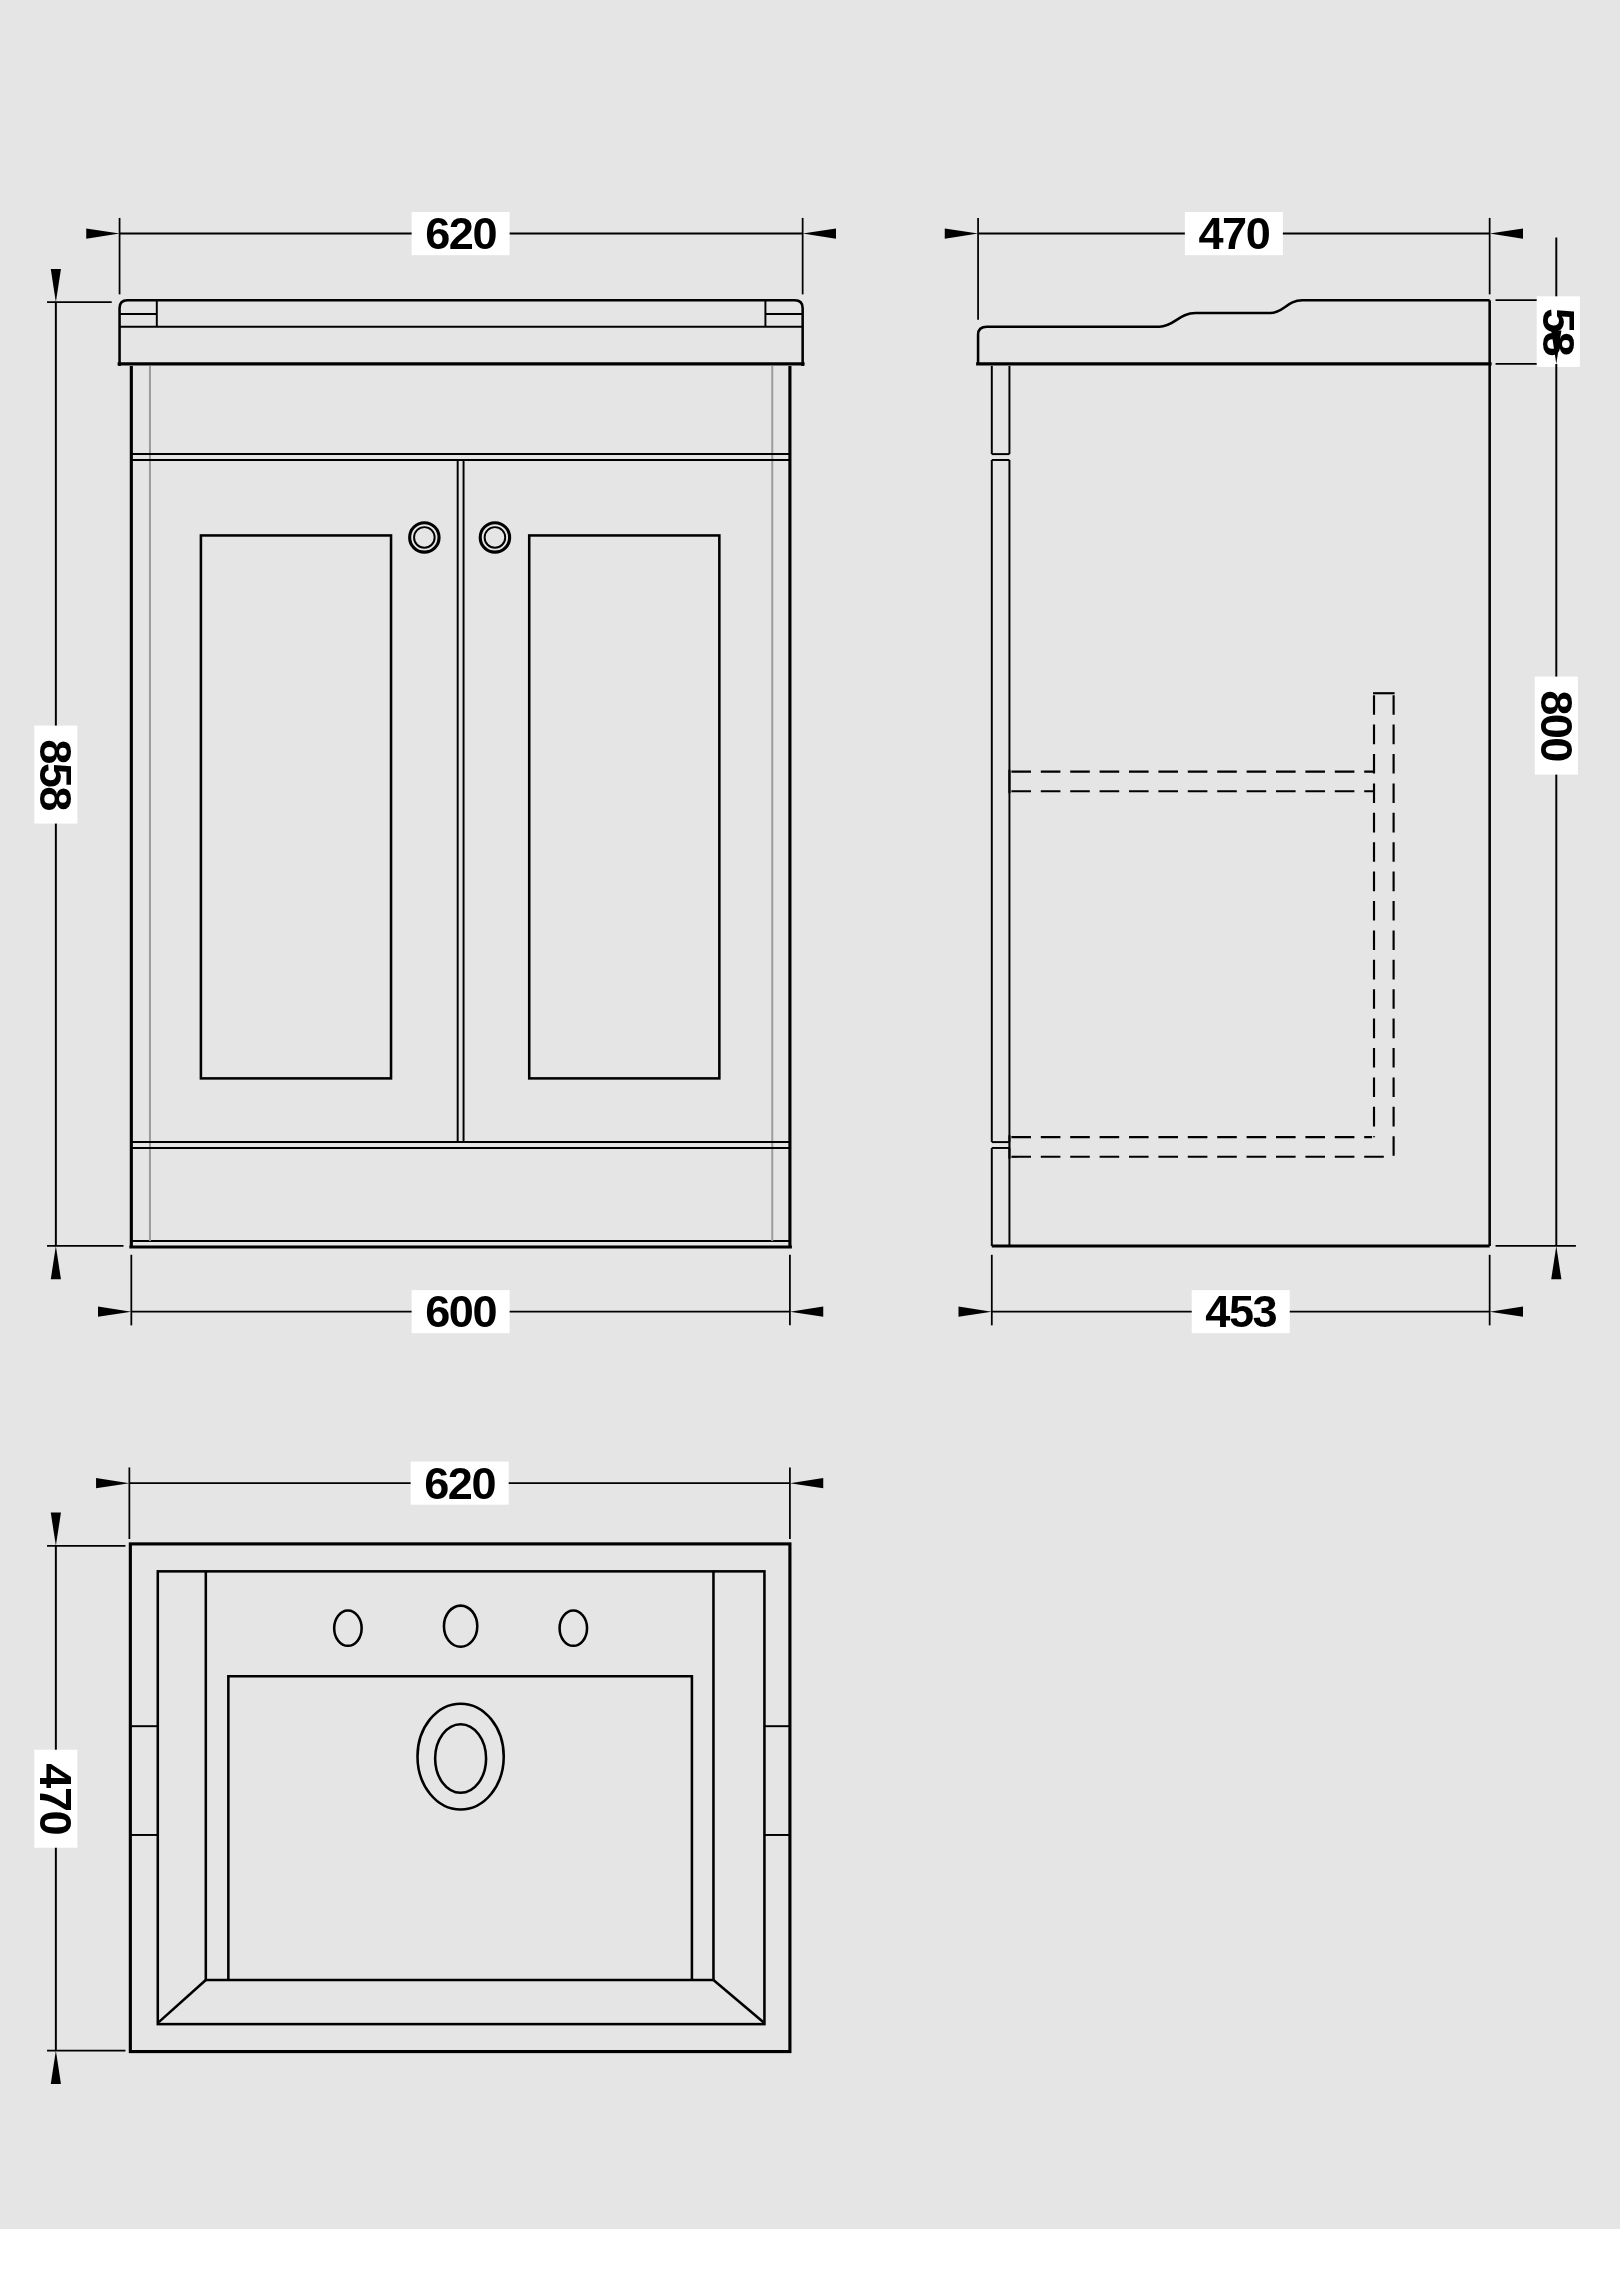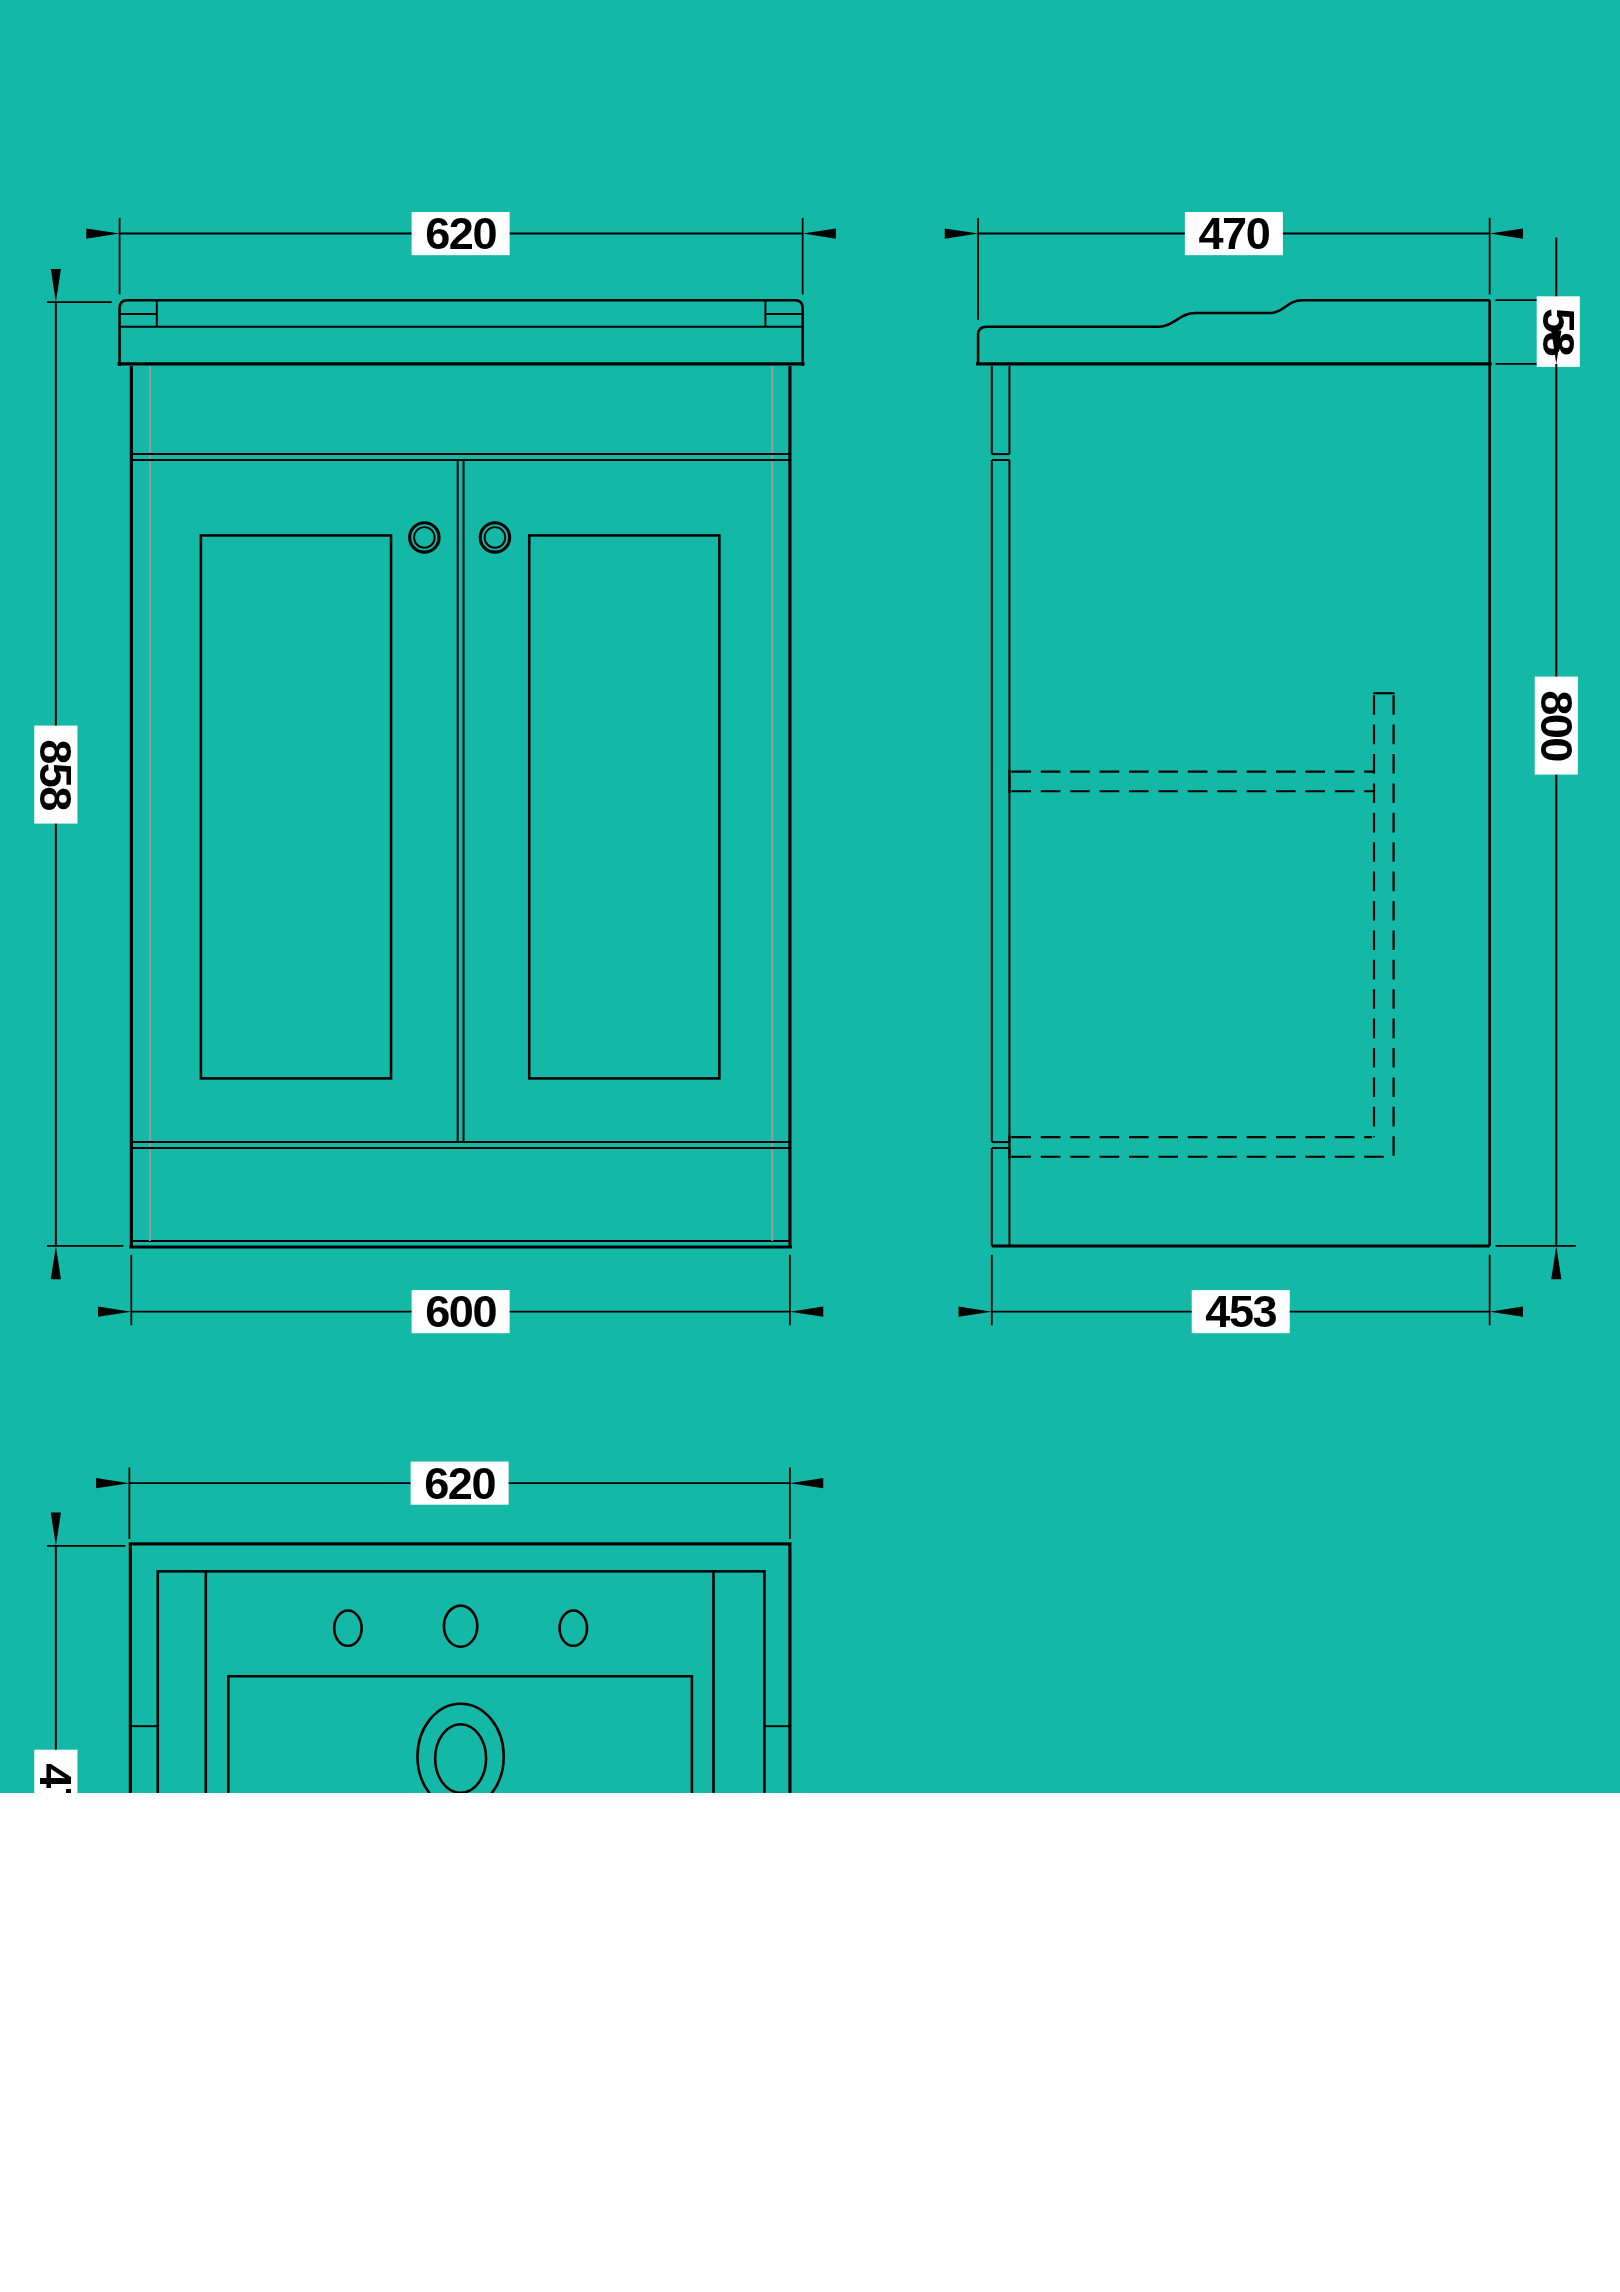--- a/index.html
+++ b/index.html
@@ -1,16 +1,16 @@
 <!DOCTYPE html>
 <html><head>
 <meta charset="utf-8">
 <style>
   html,body{margin:0;padding:0;background:#ffffff;}
-  .sheet{width:1620px;height:1793px;background:#14b8a6;position:relative;}
+  .sheet{width:1620px;height:2229px;background:#e5e5e5;position:relative;}
   svg{display:block;}
   .obj   {stroke:#000;fill:none;stroke-width:2.6;}
   .obj-hv{stroke:#000;fill:none;stroke-width:3.2;}
   .obj-lt{stroke:#000;fill:none;stroke-width:2;}
   .gray  {stroke:#9a9a9a;fill:none;stroke-width:2;}
   .dash  {stroke:#000;fill:none;stroke-width:2.2;stroke-dasharray:20 10;}
   .dcap  {stroke:#000;fill:none;stroke-width:2.2;}
   .dim   {stroke:#000;fill:none;stroke-width:2;}
   .ext   {stroke:#000;fill:none;stroke-width:1.8;}
   .lblbg {fill:#ffffff;stroke:none;}

